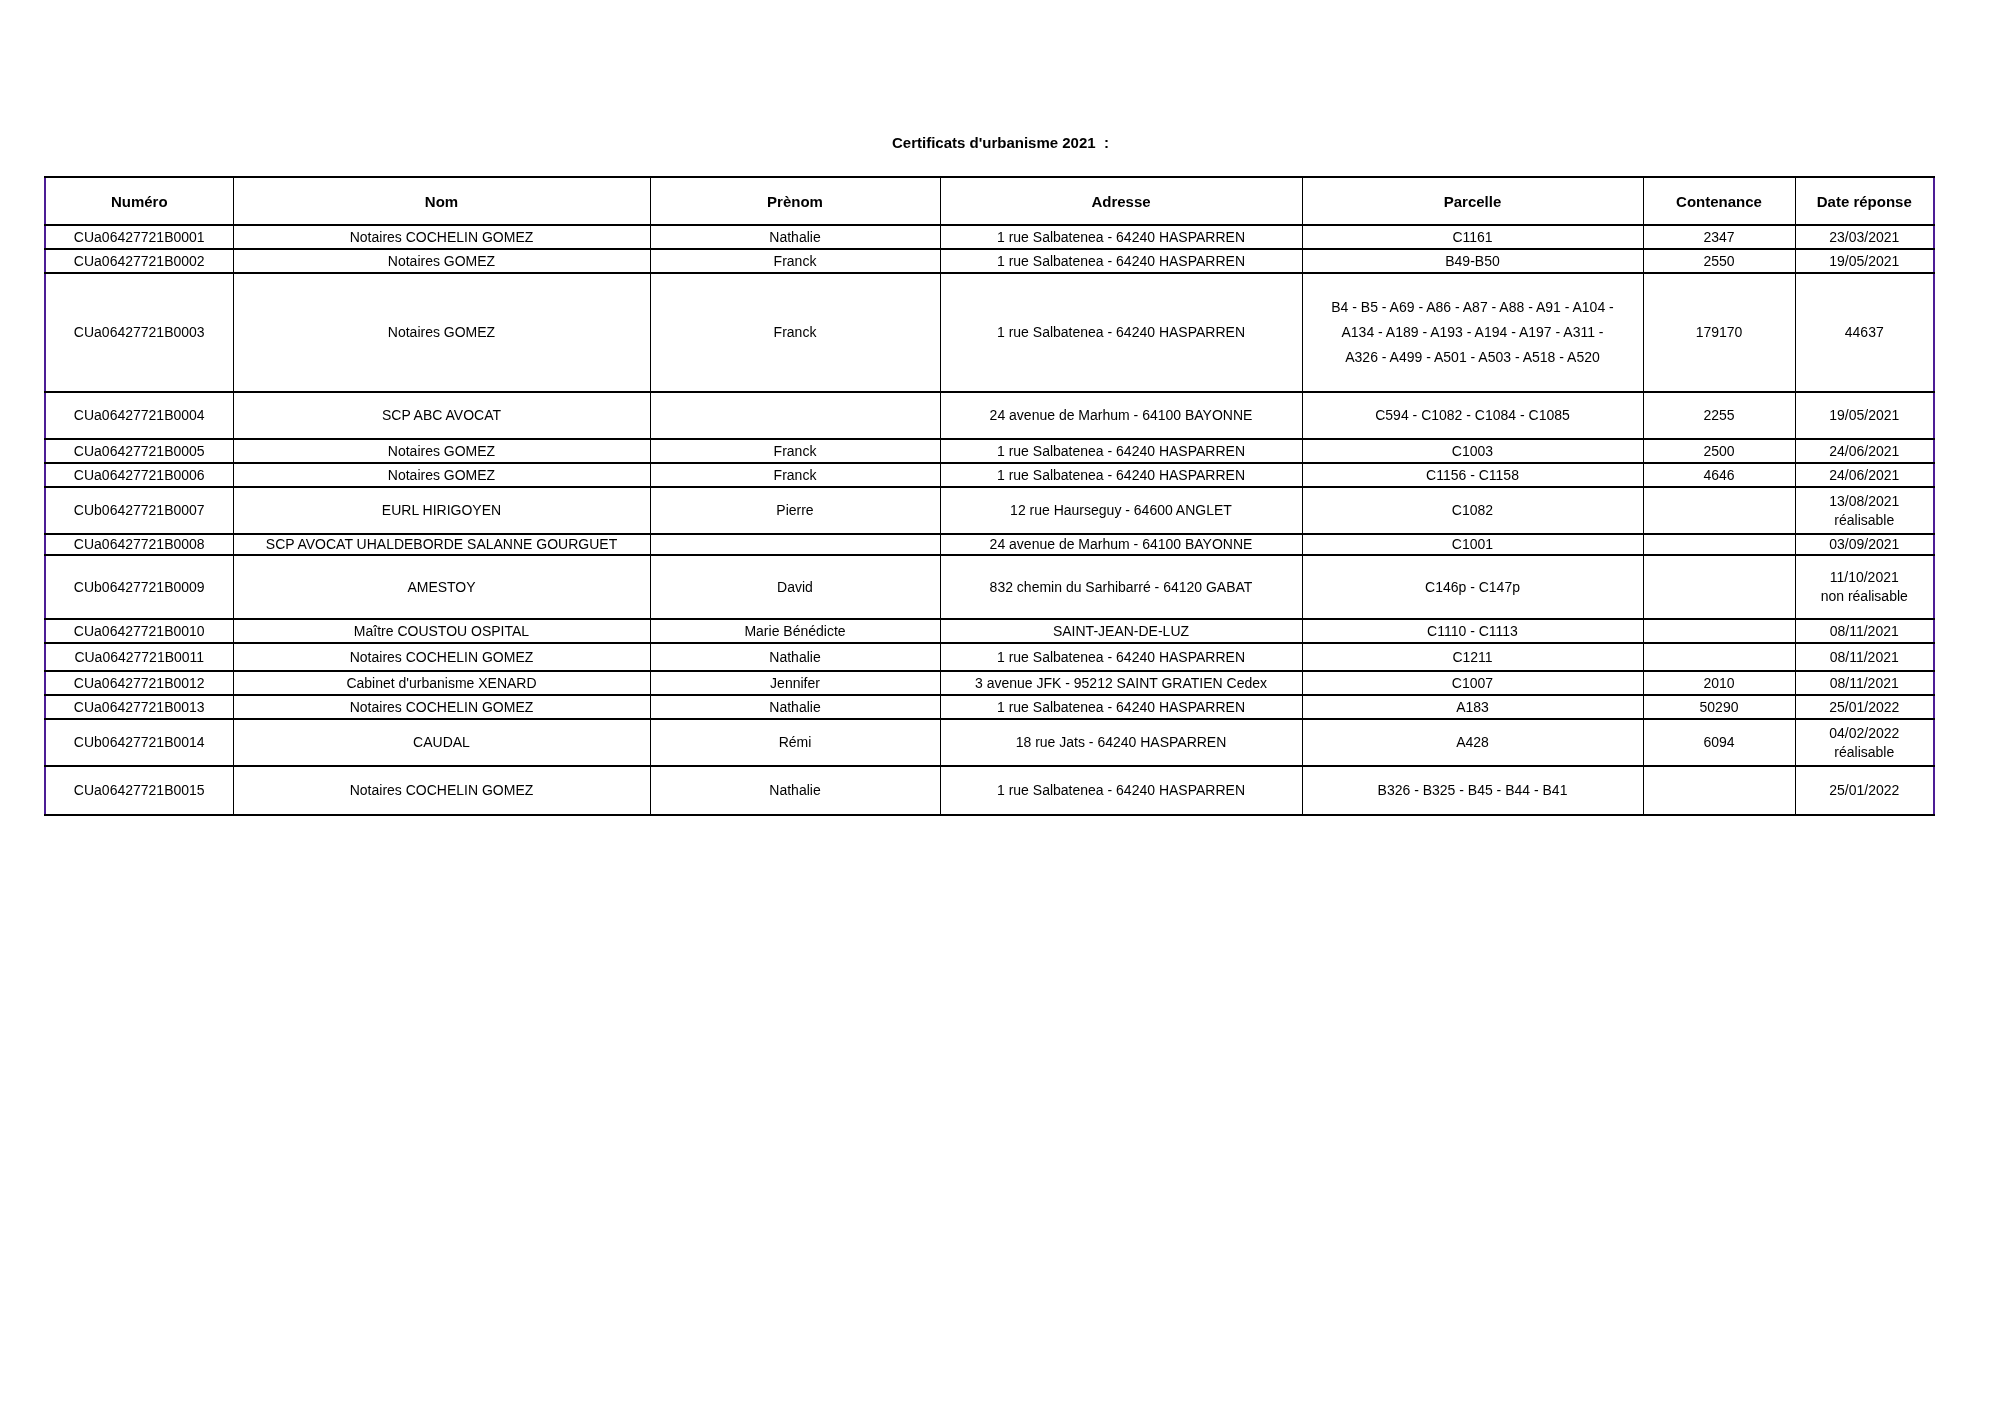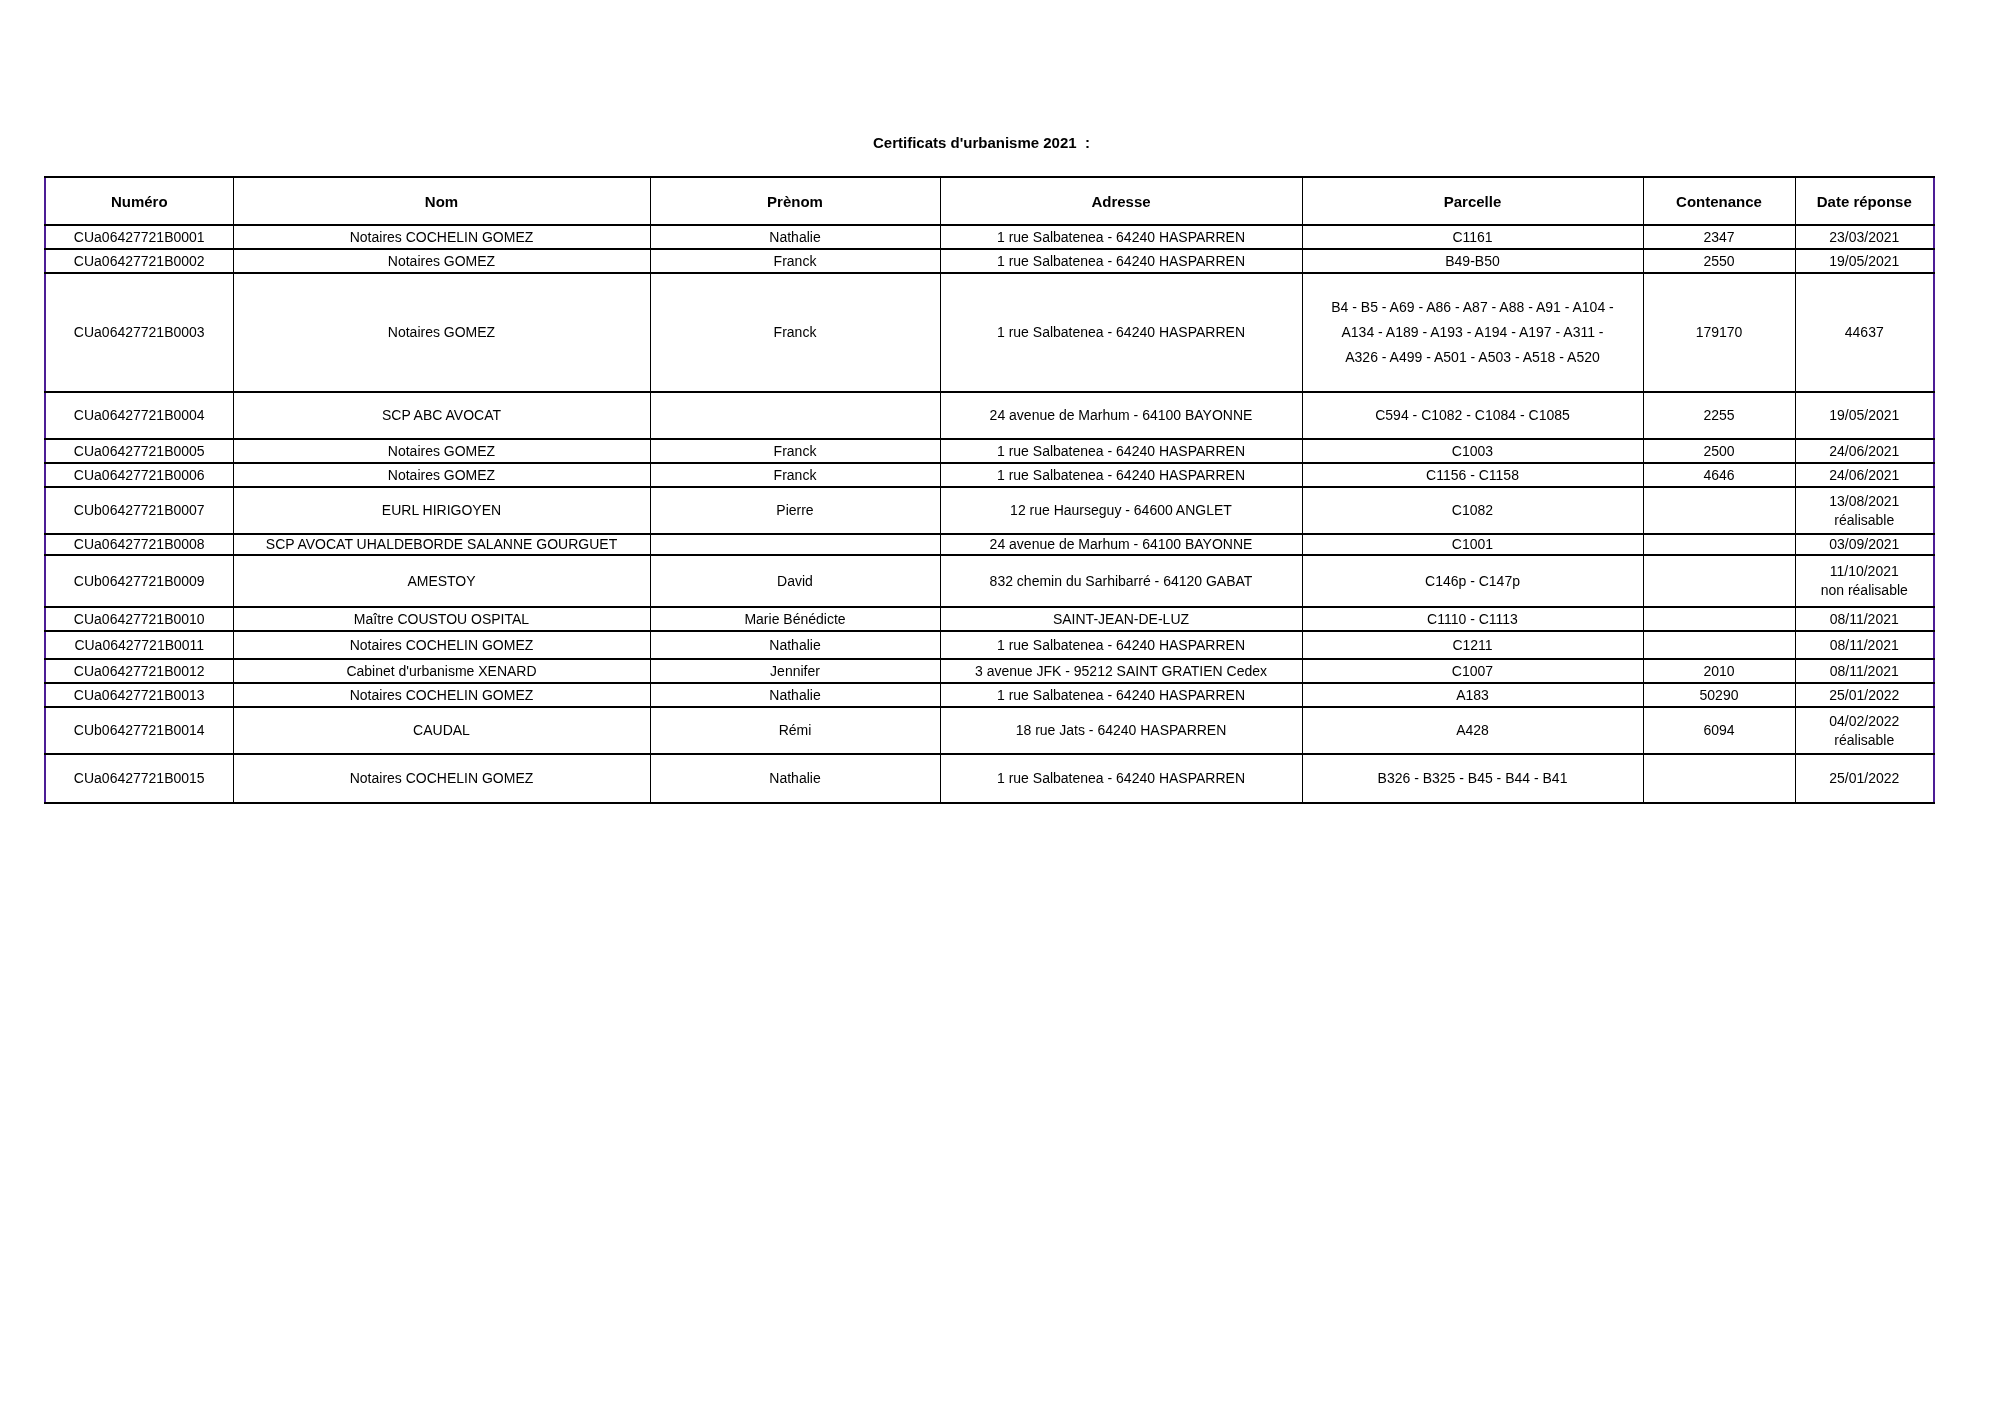--- a/index.html
+++ b/index.html
@@ -9,21 +9,21 @@
   }
   body {
     width: 2000px;
     height: 1415px;
     position: relative;
     font-family: "Liberation Sans", sans-serif;
     color: #000000;
   }
   .page-title {
     position: absolute;
-    left: 37px;
+    left: 56px;
     top: 134px;
     width: 1889px;
     text-align: center;
     font-size: 15px;
     font-weight: bold;
     white-space: pre;
   }
   table.cert-table {
     position: absolute;
     left: 44px;
@@ -150,21 +150,21 @@
       </tr>
       <tr style="height: 15px;">
         <td>CUa06427721B0008</td>
         <td>SCP AVOCAT UHALDEBORDE SALANNE GOURGUET</td>
         <td></td>
         <td>24 avenue de Marhum - 64100 BAYONNE</td>
         <td>C1001</td>
         <td></td>
         <td>03/09/2021</td>
       </tr>
-      <tr style="height: 52px;">
+      <tr style="height: 64px;">
         <td>CUb06427721B0009</td>
         <td>AMESTOY</td>
         <td>David</td>
         <td>832 chemin du Sarhibarré - 64120 GABAT</td>
         <td>C146p - C147p</td>
         <td></td>
         <td>11/10/2021
 non réalisable</td>
       </tr>
       <tr style="height: 24px;">

